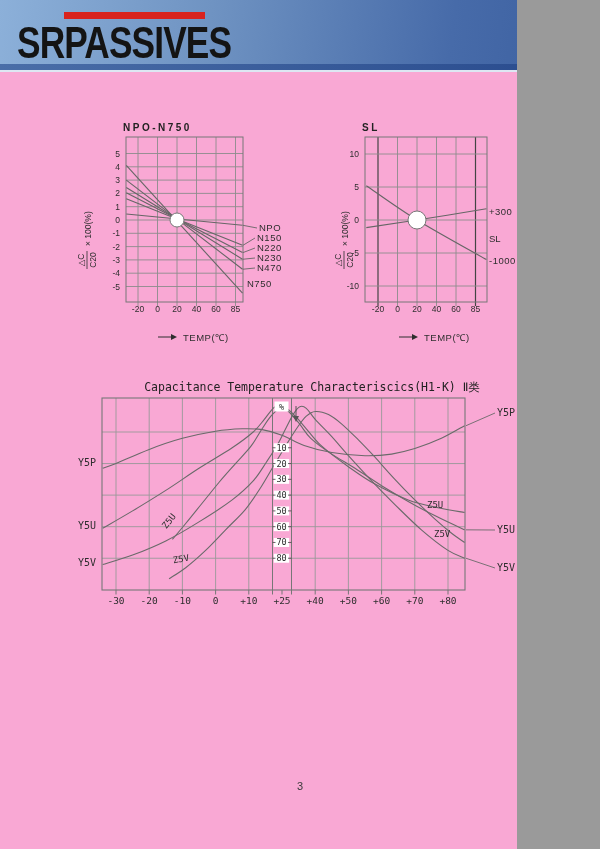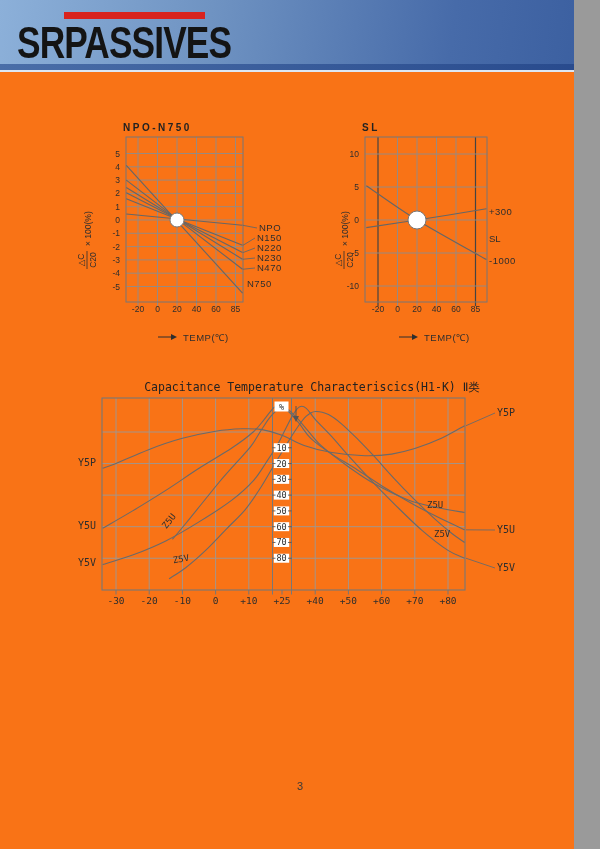--- a/index.html
+++ b/index.html
@@ -1,16 +1,16 @@
 <!DOCTYPE html>
 <html><head>
 <meta charset="utf-8">
 <style>
   html,body{margin:0;padding:0;background:#9a9a9a;}
-  .page{position:relative;width:574px;height:849px;background:#f97316;overflow:hidden;
+  .page{position:relative;width:517px;height:849px;background:#f9a8d4;overflow:hidden;
         font-family:"Liberation Sans",sans-serif;}
   .banner{position:absolute;left:0;top:0;width:600px;height:70px;
           background:linear-gradient(97deg,#8cb0d9 0%,#6f93c2 35%,#476ba9 75%,#3a5e9f 100%);}
   .banner-strip{position:absolute;left:0;top:64px;width:600px;height:6px;
           background:linear-gradient(90deg,#4a6ea8,#27498c);}
   .banner-edge{position:absolute;left:0;top:70px;width:600px;height:2px;background:#dde7f3;}
   .logo{position:absolute;left:17px;top:12px;}
   .logo-bar{margin-left:47px;width:141px;height:7px;background:#d8231e;}
   .logo-text{font-weight:bold;font-size:41px;line-height:1;color:#141414;
              letter-spacing:-1px;transform:scaleX(.86) scaleY(1.08);transform-origin:0 0;

